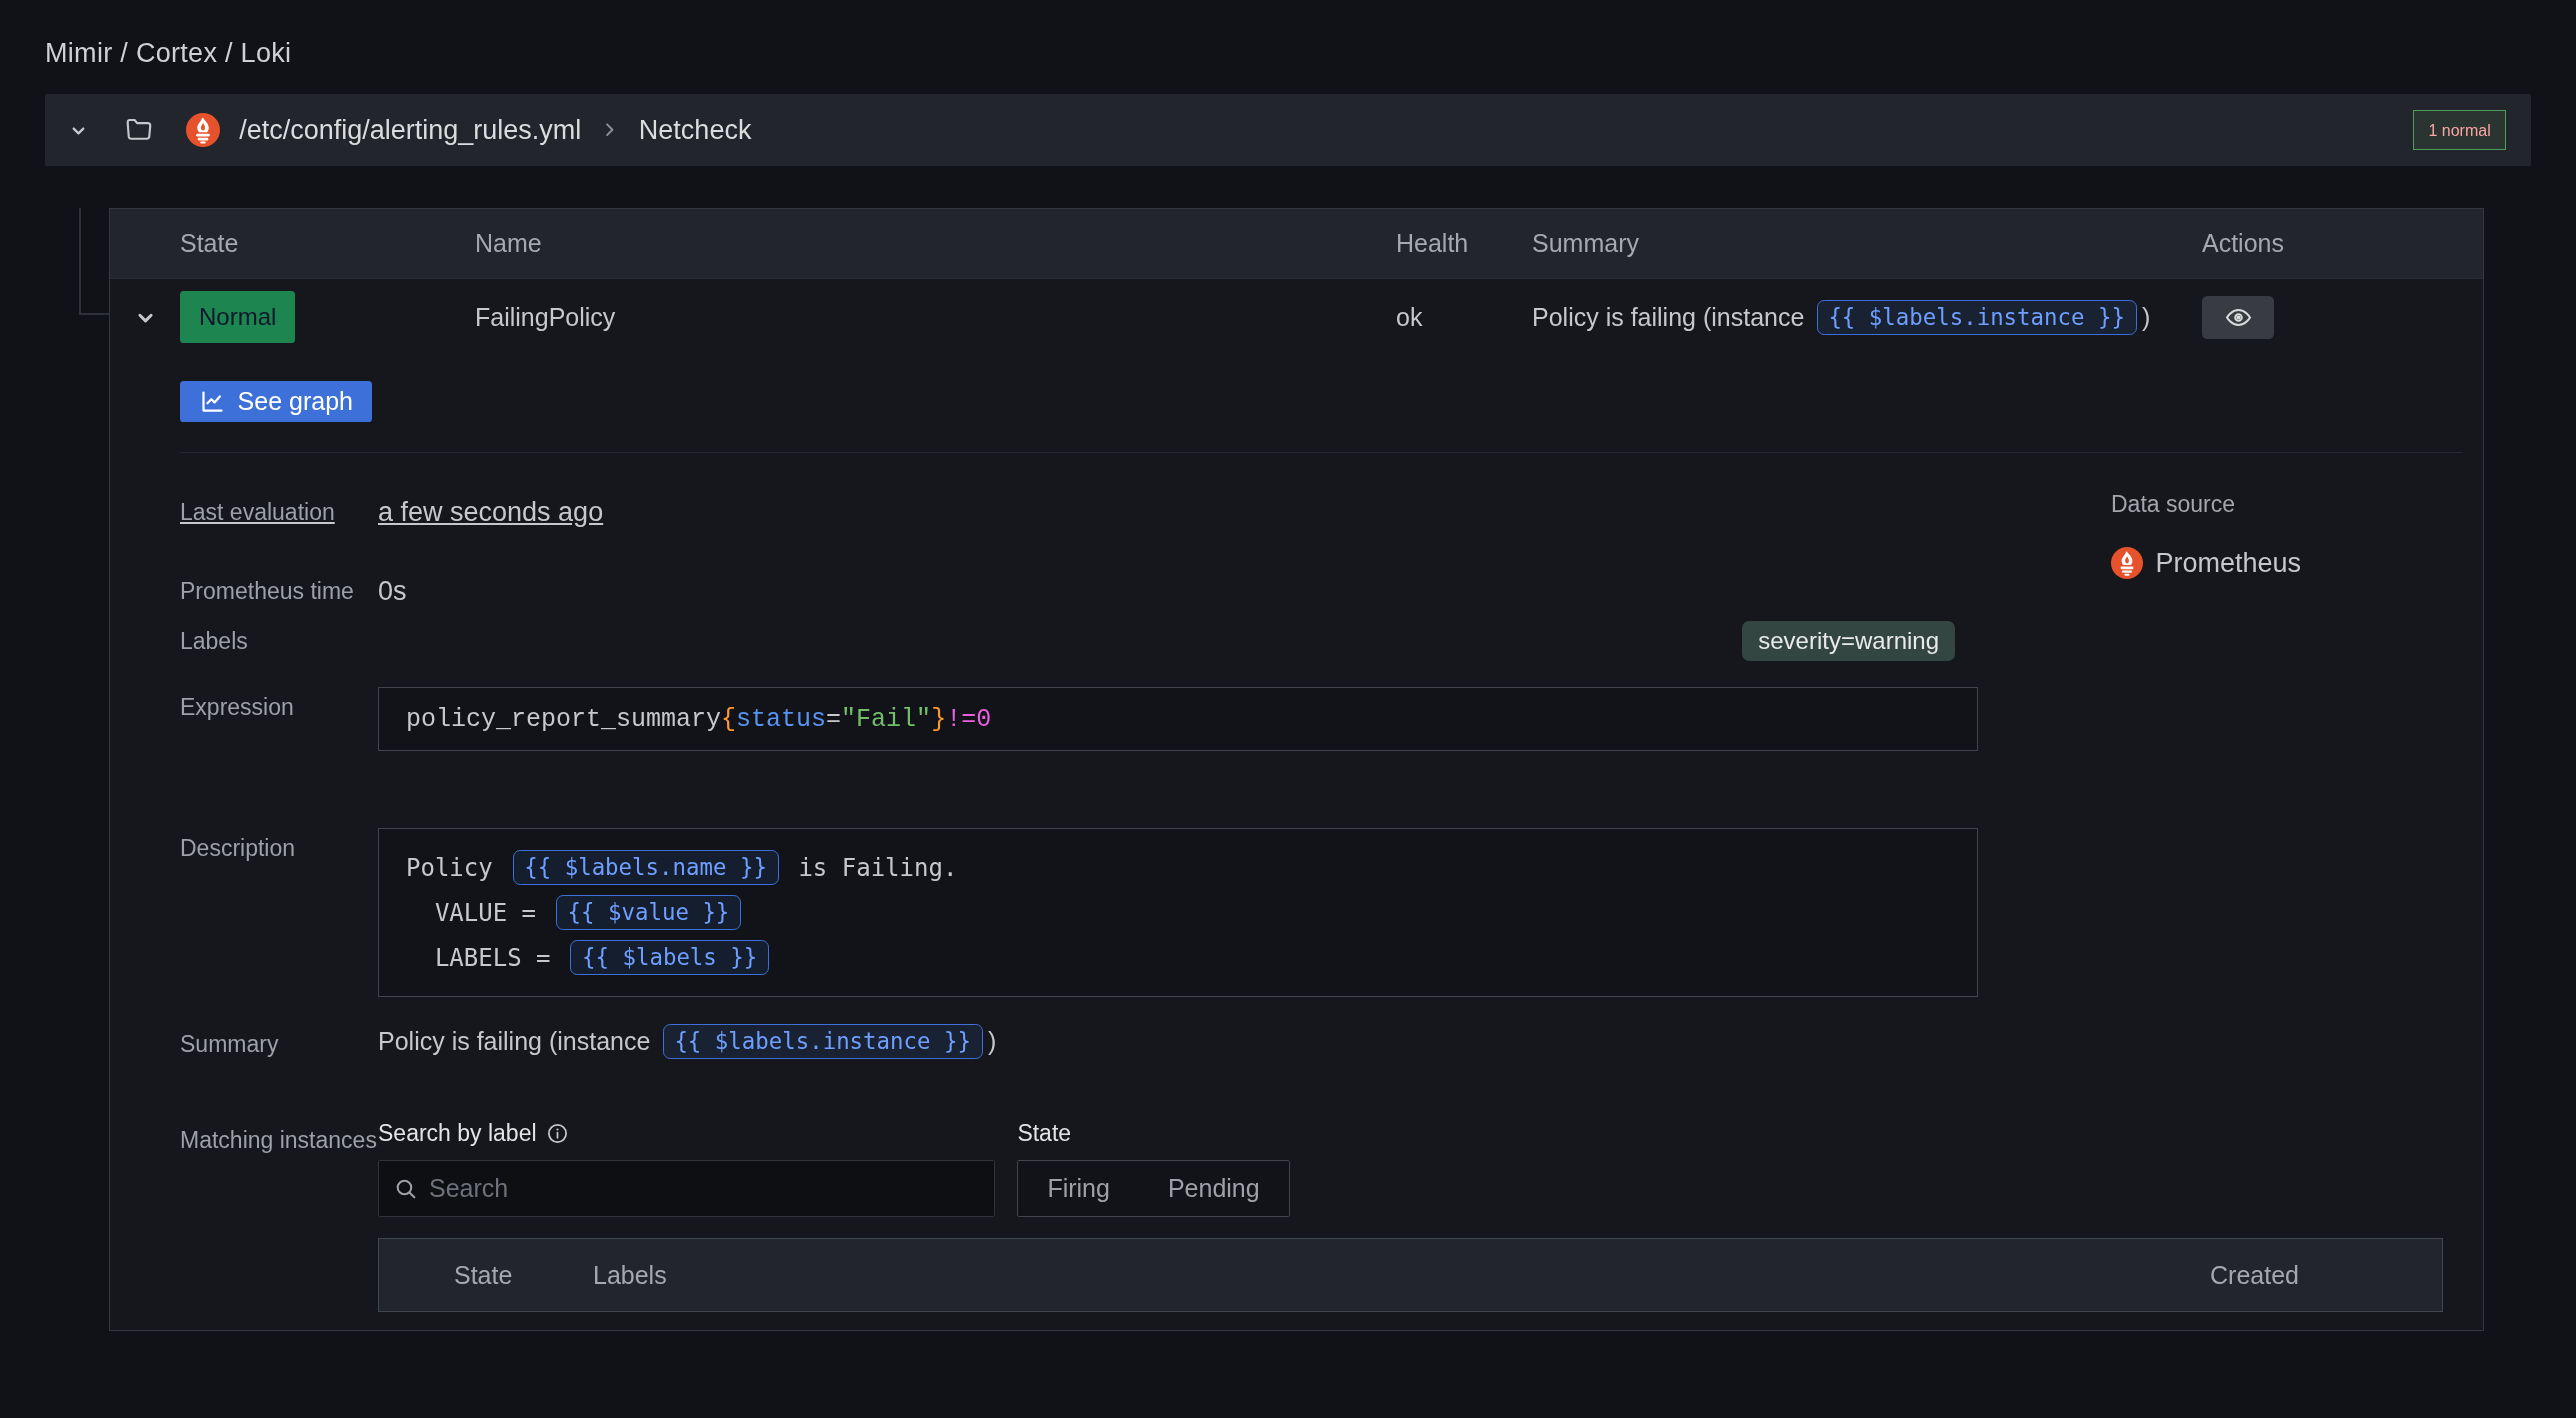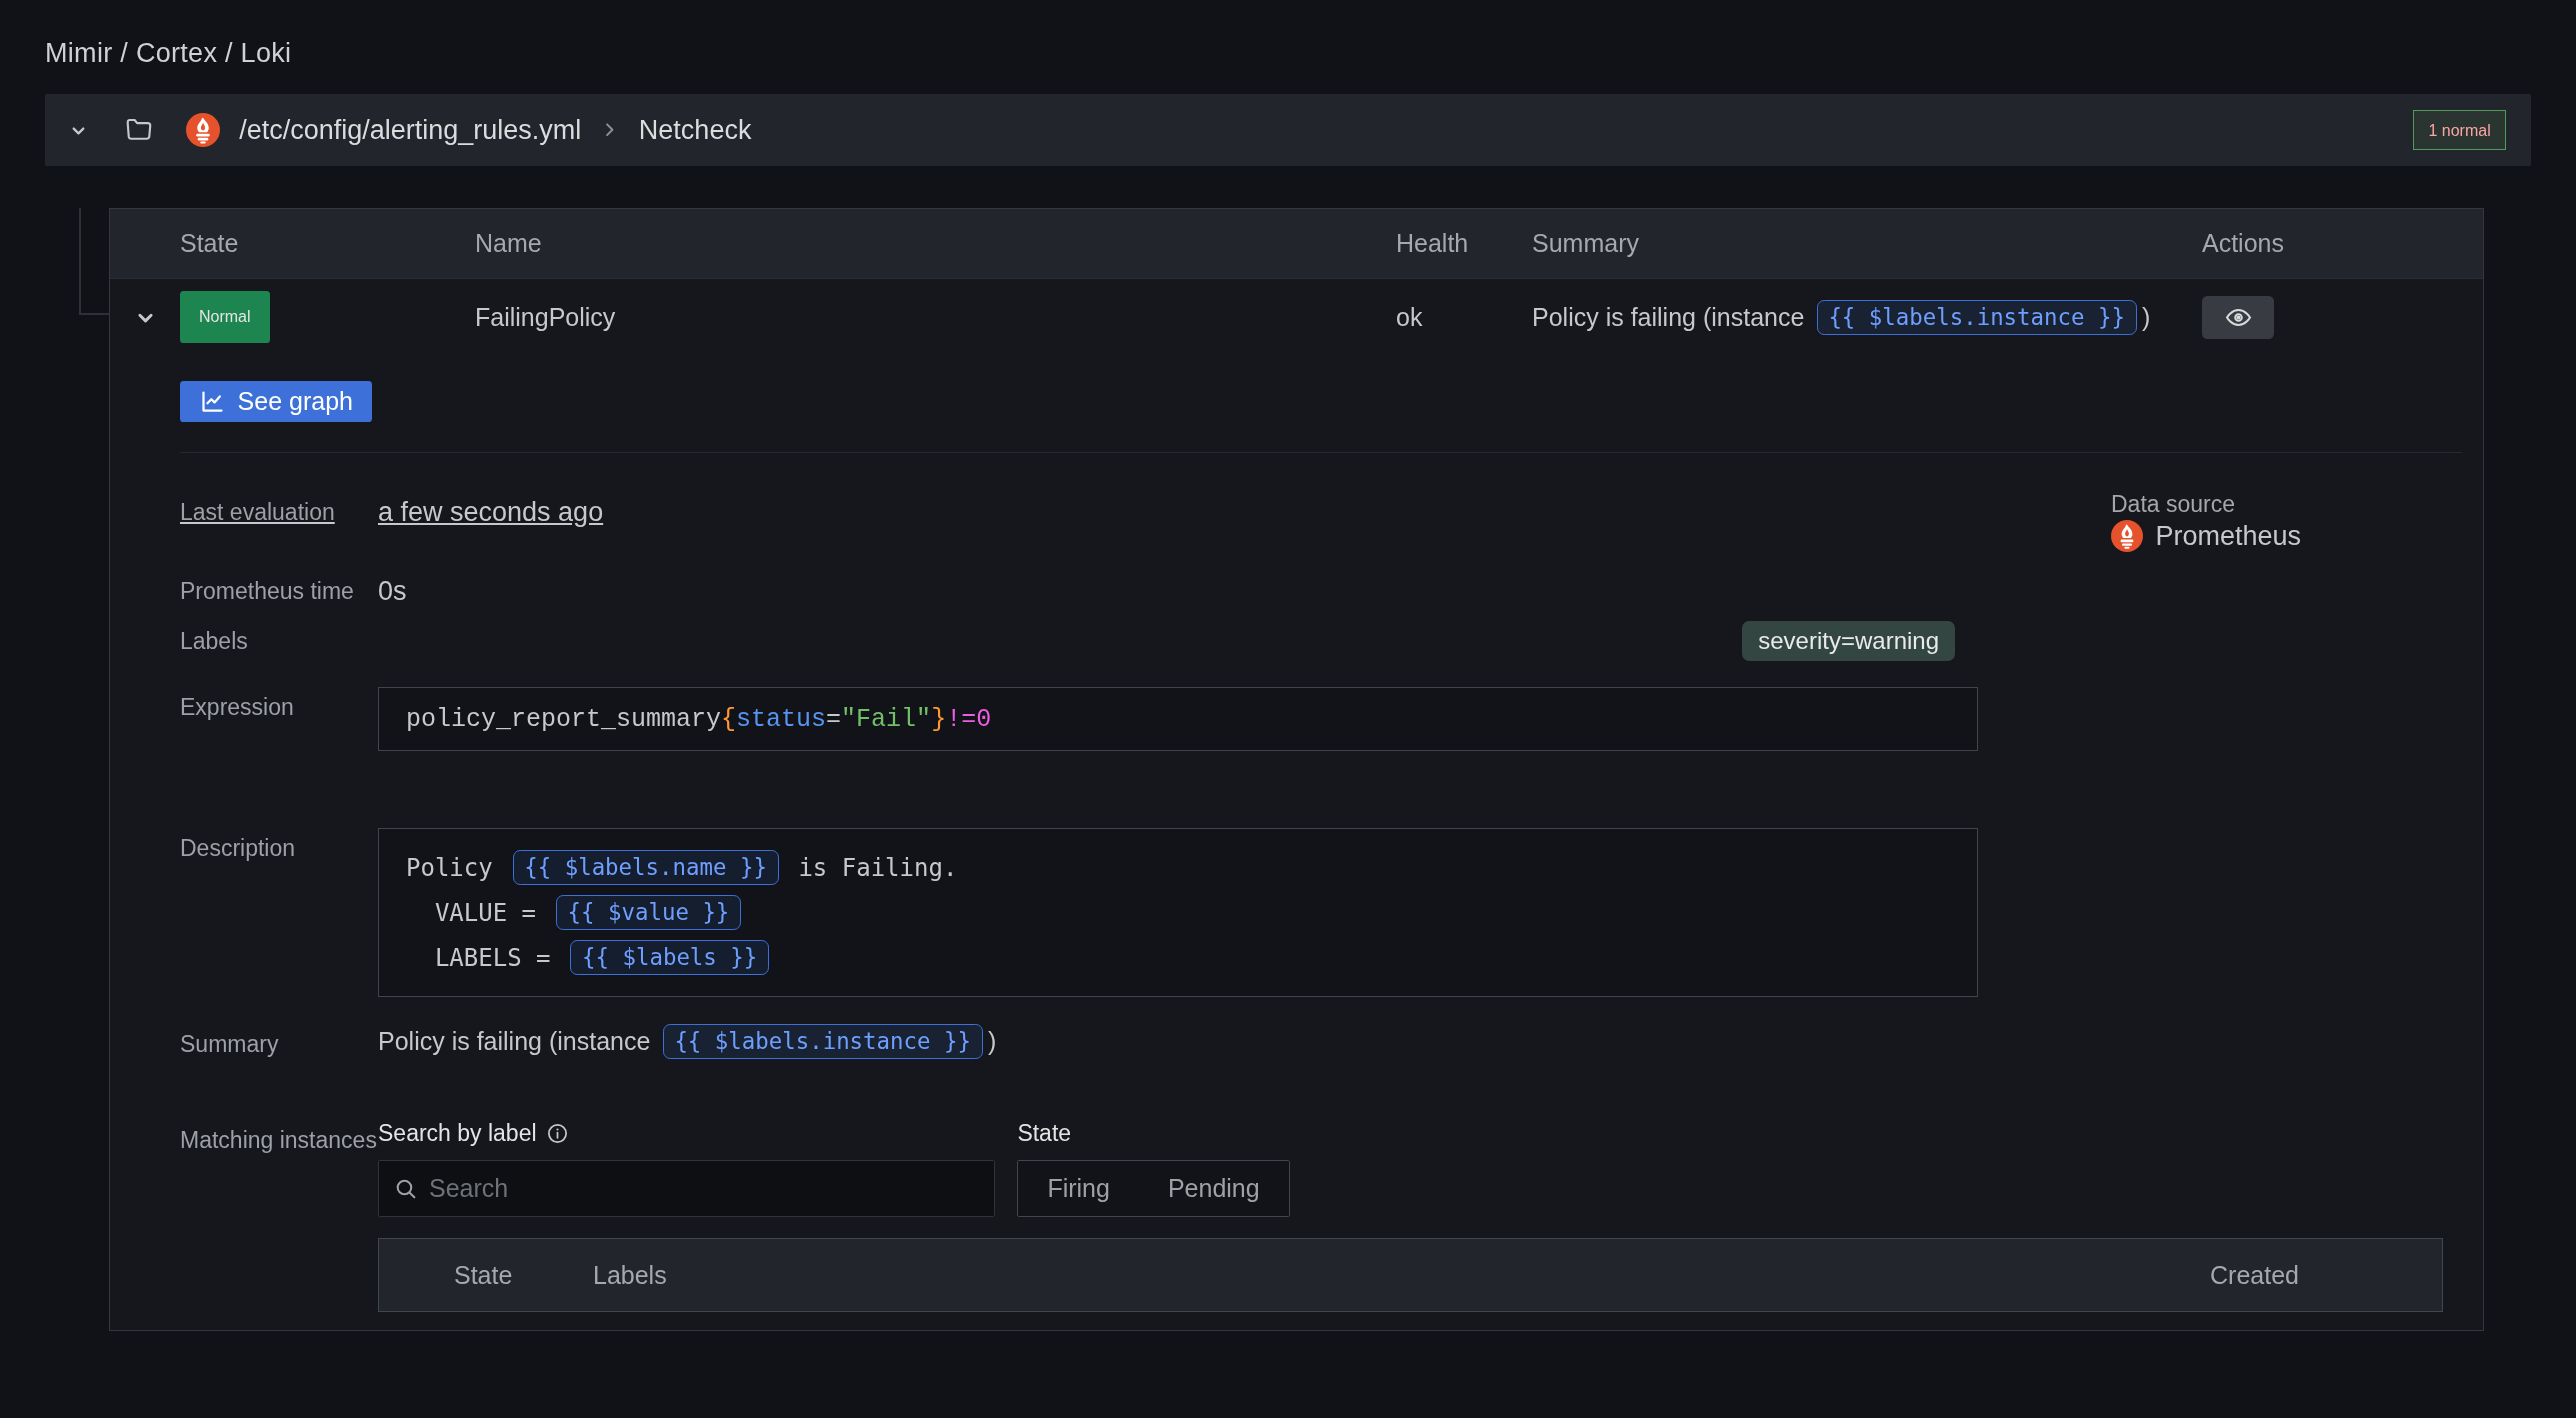--- a/index.html
+++ b/index.html
@@ -70,22 +70,22 @@
     height: 70px;
     border-bottom: 0.9px solid #2A2D33;
     color: #A7A8AE;
     font-size: 25px;
   }
   .rules-row { height: 75px; font-size: 25px; color: #C7C8CC; padding-top: 1.8px; }
   .expander { display: flex; justify-content: center; color: #C7C8CC; background: none; border: none; cursor: pointer; }
   .state-badge {
     display: inline-block;
     background: #1C8550;
-    color: #e5e5e5;
-    font-size: 16px;
+    color: #0f172a;
+    font-size: 24px;
     line-height: 24px;
     padding: 14px 19px;
     border-radius: 3.6px;
   }
   .chip {
     font-family: "DejaVu Sans Mono", monospace;
     font-size: 22.4px;
     line-height: 22.4px;
     color: #6E9FFF;
     background: rgba(61,113,217,0.12);
@@ -165,21 +165,21 @@
     padding: 16px 27px;
     font-family: "DejaVu Sans Mono", monospace;
     font-size: 24px;
     color: #C7C8CC;
   }
   .desc-line { min-height: 45px; display: flex; align-items: center; white-space: pre; }
   .summary-value { font-size: 25px; color: #C7C8CC; }
 
   
   .datasource { position: absolute; left: 2001px; top: 38px; }
-  .ds-label { font-size: 23px; color: #A5A6AC; margin-bottom: 2px; }
+  .ds-label { font-size: 23px; color: #A5A6AC; margin-bottom: 29px; }
   .ds-row { display: flex; align-items: center; gap: 12.5px; font-size: 27px; color: #C7C8CC; }
 
   
   .match-controls { display: flex; gap: 22.4px; }
   .field-label {
     font-size: 23px;
     color: #E3E4E6;
     font-weight: 500;
     margin-bottom: 12.5px;
     display: flex;

